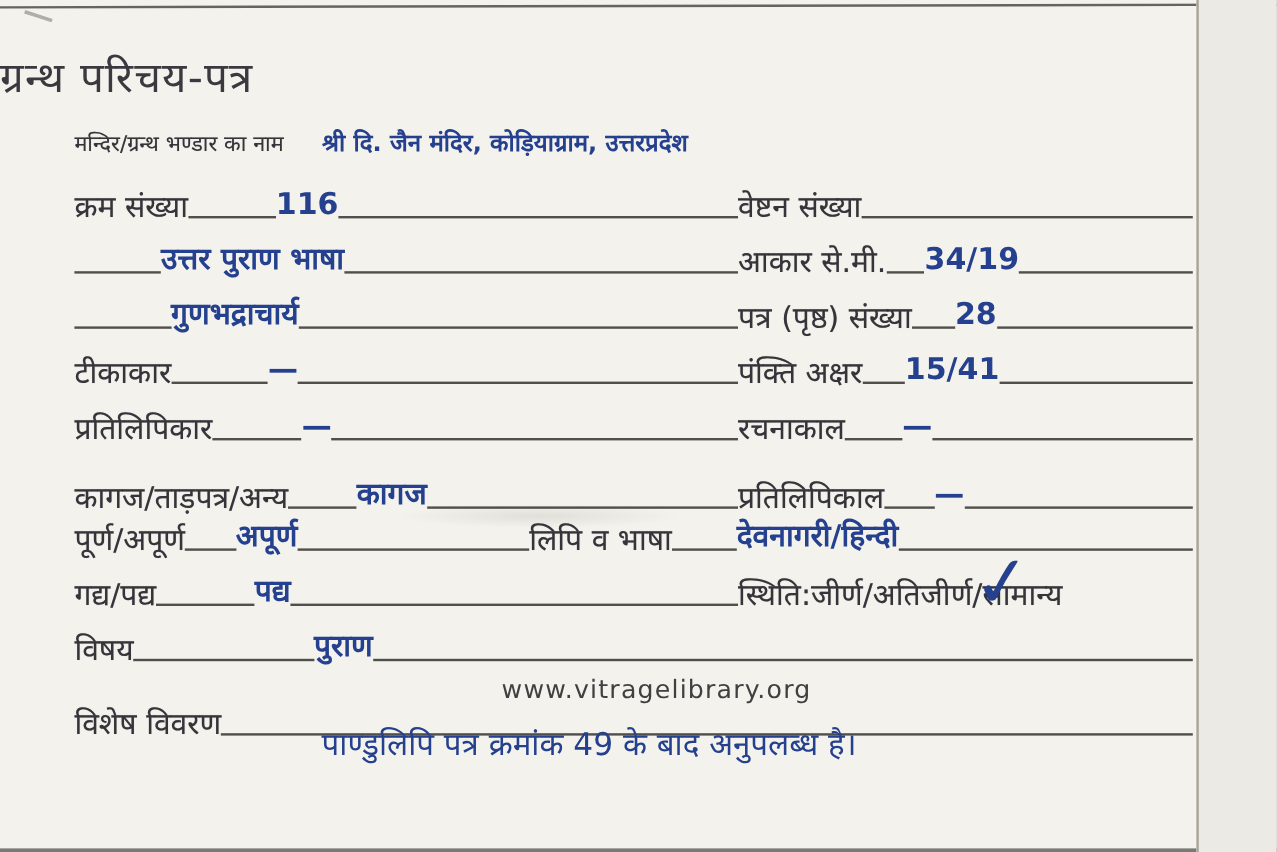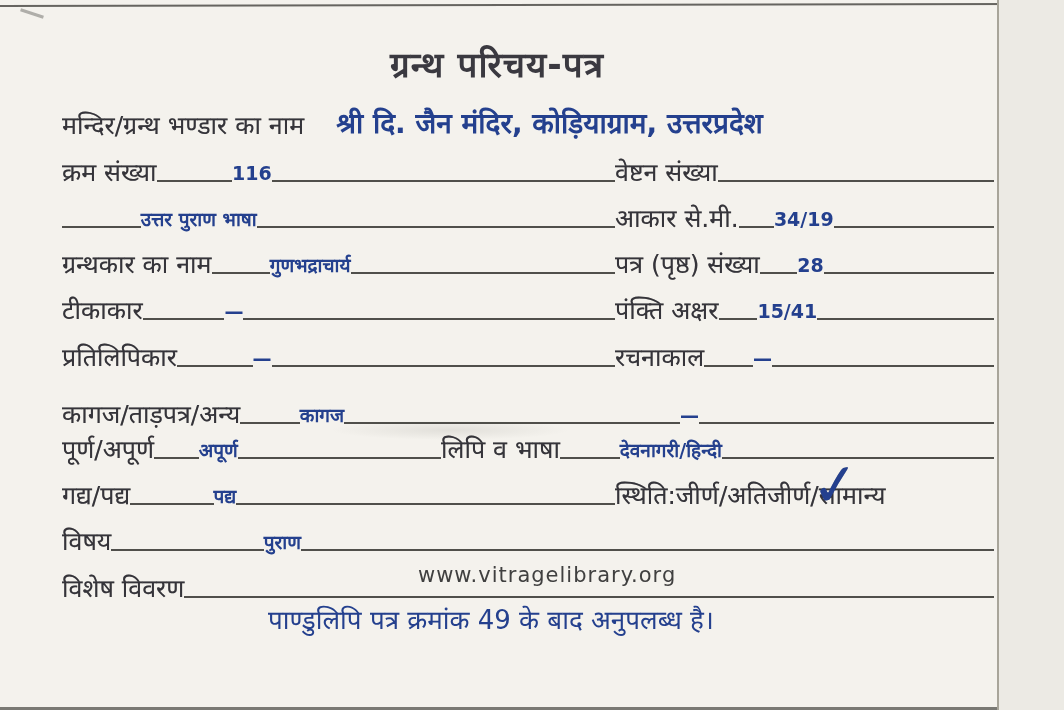--- a/index.html
+++ b/index.html
@@ -14,64 +14,64 @@
   
   .edge-top{position:absolute;top:4px;left:0;right:0;height:2px;background:#4c4b47;transform:rotate(-0.12deg);opacity:.85;}
   .edge-bottom{position:absolute;bottom:0;left:0;right:0;height:3px;background:#5b5a55;opacity:.8;}
   .edge-right-strip{position:absolute;top:0;bottom:0;left:997px;width:67px;background:#eceae4;border-left:2px solid #a8a59a;}
   .corner-mark{position:absolute;top:12px;left:20px;width:24px;height:3px;background:#6a6a66;transform:rotate(18deg);opacity:.5;}
   .smudge{position:absolute;top:420px;left:330px;width:240px;height:20px;border-radius:50%;
     background:radial-gradient(ellipse at center, rgba(140,138,130,.18), rgba(140,138,130,0) 70%);}
 
   .title{
     position:absolute;top:40px;left:0;right:70px;
-    text-align:center;font-size:35px;font-weight:bold;color:#3a3940;letter-spacing:1px;
+    text-align:left;font-size:35px;font-weight:normal;color:#3a3940;letter-spacing:1px;
   }
   .header-row{
     position:absolute;top:108px;left:62px;right:80px;
     display:flex;align-items:flex-end;gap:32px;
   }
   .row{
     position:absolute;left:62px;width:932px;height:44px;
     display:flex;align-items:flex-end;
   }
   .half{display:flex;align-items:flex-end;}
   .half.left{width:553px;flex:0 0 553px;}
   .half.right{flex:1;}
   .row.full{}
   .lbl{
     color:#35343a;font-size:25px;line-height:1.15;white-space:nowrap;
     margin-bottom:-6px;text-shadow:0 0 .6px rgba(40,40,40,.35);
   }
-  .hdr-lbl{font-size:25px;}
+  .hdr-lbl{font-size:18px;}
   .val{
-    color:#24408e;font-size:19px;font-weight:bold;line-height:1.15;white-space:nowrap;
+    color:#24408e;font-size:25px;font-weight:bold;line-height:1.15;white-space:nowrap;
     margin-bottom:-3px;
   }
-  .hdr-val{font-size:28px;margin-bottom:-5px;}
+  .hdr-val{font-size:20px;margin-bottom:-5px;}
   .rule{height:2px;background:#33322e;opacity:.85;align-self:flex-end;margin-bottom:0;}
   .g-small{flex-grow:.22;min-width:18px;}
   .g-big{flex-grow:1;min-width:10px;}
   .checked-word{position:relative;display:inline-block;}
   .check{
     position:absolute;left:-8px;top:-26px;
     font-size:58px;font-weight:bold;color:#24408e;
     transform:rotate(-6deg);line-height:1;pointer-events:none;
   }
   .note{
     position:absolute;top:601px;left:268px;
     color:#24408e;font-size:26px;font-weight:normal;white-space:nowrap;
   }
   .watermark{
     position:absolute;top:563px;left:418px;
     color:#404040;font-size:21px;letter-spacing:1px;
   }
   
   .r0{top:138px}.r1{top:184px}.r2{top:230px}.r3{top:276px}.r4{top:323px}
-  .r5{top:380px}.r6{top:415px}.r7{top:461px}.r8{top:507px}.r9{top:554px}
+  .r5{top:380px}.r6{top:415px}.r7{top:461px}.r8{top:507px}.r9{top:569px}
 </style>
 </head>
 <body>
 
 <div class="card">
 
   <div class="edge-top"></div>
   <div class="edge-bottom"></div>
   <div class="edge-right-strip"></div>
   <div class="corner-mark"></div>
@@ -106,21 +106,20 @@
     <div class="half right">
       <span class="lbl">आकार से.मी.</span>
       <div class="rule g-small"></div>
       <span class="val">34/19</span>
       <div class="rule g-big"></div>
     </div>
   </div>
 
   <div class="row r2">
     <div class="half left">
-      <span class="lbl">ग्रन्थकार का नाम</span>
       <div class="rule g-small"></div>
       <span class="val">गुणभद्राचार्य</span>
       <div class="rule g-big"></div>
     </div>
     <div class="half right">
       <span class="lbl">पत्र (पृष्ठ) संख्या</span>
       <div class="rule g-small"></div>
       <span class="val">28</span>
       <div class="rule g-big"></div>
     </div>
@@ -157,20 +156,21 @@
   </div>
 
   <div class="row r5">
     <div class="half left">
       <span class="lbl">कागज/ताड़पत्र/अन्य</span>
       <div class="rule g-small"></div>
       <span class="val">कागज</span>
       <div class="rule g-big"></div>
     </div>
     <div class="half right">
+      <span class="lbl">प्रतिलिपिकाल</span>
       <div class="rule g-small"></div>
       <span class="val">—</span>
       <div class="rule g-big"></div>
     </div>
   </div>
 
   <div class="row r6">
     <div class="half right">
       <span class="lbl">पूर्ण/अपूर्ण</span>
       <div class="rule g-small"></div>

